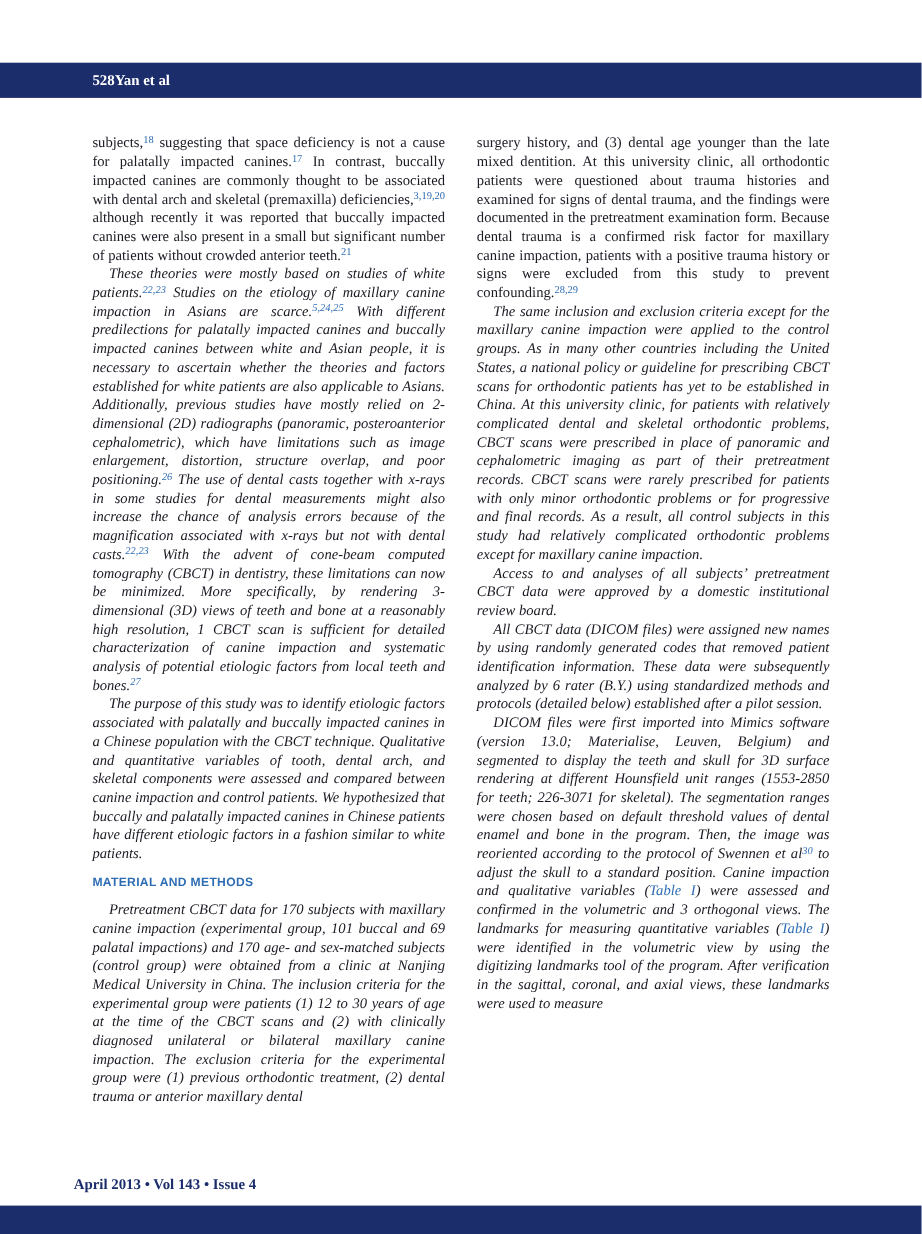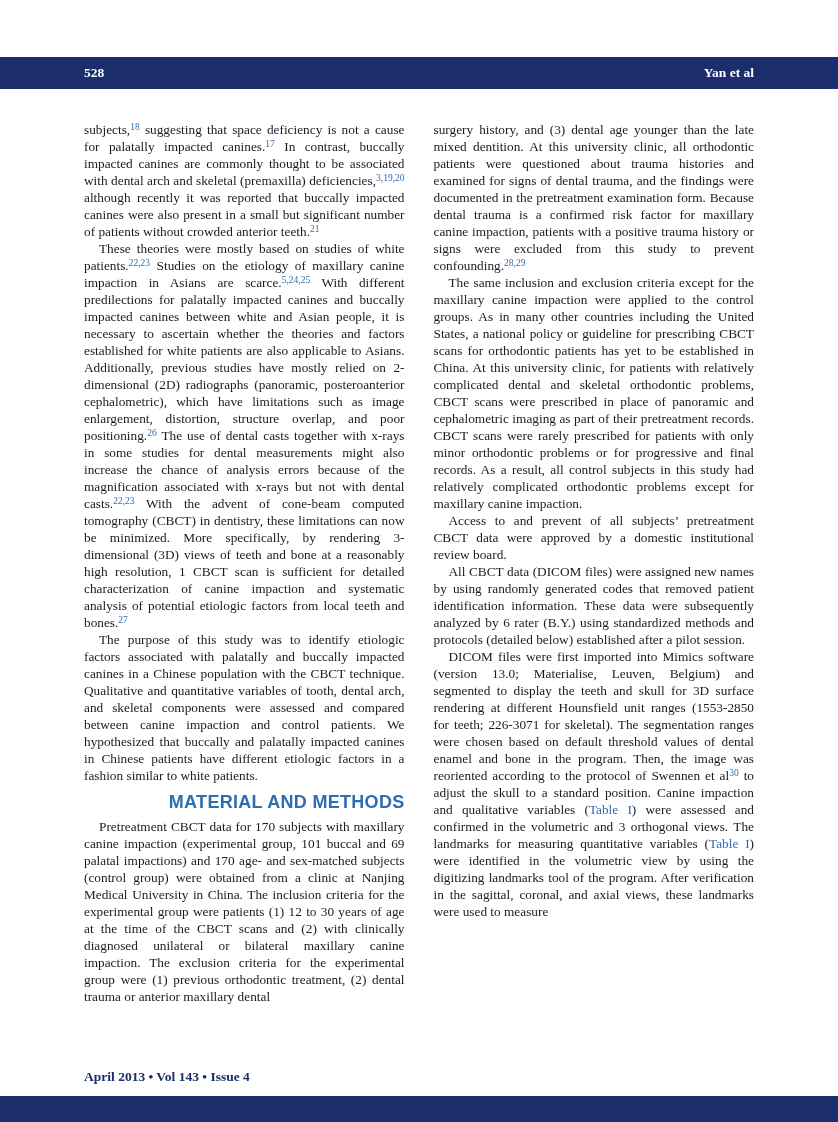--- a/index.html
+++ b/index.html
@@ -13,21 +13,21 @@
     font-family: "Liberation Serif", serif;
   }
   .top-bar {
     position: absolute;
     left: 0; top: 57px;
     width: 838px; height: 32px;
     background: var(--navy, #1b2d6b);
     color: #ffffff;
     display: flex;
     align-items: center;
-    justify-content: space-between;
+    justify-content: flex-start;
     padding: 0 84px;
     font-size: 13.5px;
     font-weight: bold;
   }
   .content {
     position: absolute;
     left: 84px; top: 121px;
     width: 670px;
     display: flex;
     gap: 29px;
@@ -35,42 +35,42 @@
   .column {
     flex: 1;
     color: var(--body, #1a1a24);
     font-size: 13.3px;
     line-height: 17px;
     text-align: justify;
     hyphens: auto;
     -webkit-hyphens: auto;
   }
   .para { margin: 0; }
-  .para.indent { text-indent: 15px; }
+  .para.indent { text-indent: 15px; font-style: italic; }
   .section-heading {
     font-family: "Liberation Sans", sans-serif;
     color: var(--heading, #2e6db4);
-    font-size: 18px;
+    font-size: 11px;
     font-weight: bold;
     letter-spacing: 0.3px;
     margin: 10px 0 7px 0;
-    text-align: right;
+    text-align: left;
   }
   sup.ref, .ref {
     font-size: 9.5px;
     color: var(--link, #2e6db4);
     vertical-align: baseline;
     position: relative;
     top: -4px;
     line-height: 0;
   }
   .table-link { color: var(--link, #2e6db4); cursor: pointer; margin-top: 16px; }
   .footer-line {
     position: absolute;
-    left: 84px; top: 1069px;
+    left: 67px; top: 1069px;
     width: 670px;
     display: flex;
     justify-content: space-between;
     align-items: baseline;
     color: var(--navy, #1b2d6b);
     font-weight: bold;
     font-size: 13.5px;
   }
   .bottom-bar {
     position: absolute;
@@ -93,21 +93,21 @@
     <div class="column">
         <p class="para">subjects,<sup class="ref">18</sup> suggesting that space deficiency is not a cause for palatally impacted canines.<sup class="ref">17</sup> In contrast, buccally impacted canines are commonly thought to be associated with dental arch and skeletal (premaxilla) deficiencies,<sup class="ref">3,19,20</sup> although recently it was reported that buccally impacted canines were also present in a small but significant number of patients without crowded anterior teeth.<sup class="ref">21</sup></p>
         <p class="para indent">These theories were mostly based on studies of white patients.<sup class="ref">22,23</sup> Studies on the etiology of maxillary canine impaction in Asians are scarce.<sup class="ref">5,24,25</sup> With different predilections for palatally impacted canines and buccally impacted canines between white and Asian people, it is necessary to ascertain whether the theories and factors established for white patients are also applicable to Asians. Additionally, previous studies have mostly relied on 2-dimensional (2D) radiographs (panoramic, posteroanterior cephalometric), which have limitations such as image enlargement, distortion, structure overlap, and poor positioning.<sup class="ref">26</sup> The use of dental casts together with x-rays in some studies for dental measurements might also increase the chance of analysis errors because of the magnification associated with x-rays but not with dental casts.<sup class="ref">22,23</sup> With the advent of cone-beam computed tomography (CBCT) in dentistry, these limitations can now be minimized. More specifically, by rendering 3-dimensional (3D) views of teeth and bone at a reasonably high resolution, 1 CBCT scan is sufficient for detailed characterization of canine impaction and systematic analysis of potential etiologic factors from local teeth and bones.<sup class="ref">27</sup></p>
         <p class="para indent">The purpose of this study was to identify etiologic factors associated with palatally and buccally impacted canines in a Chinese population with the CBCT technique. Qualitative and quantitative variables of tooth, dental arch, and skeletal components were assessed and compared between canine impaction and control patients. We hypothesized that buccally and palatally impacted canines in Chinese patients have different etiologic factors in a fashion similar to white patients.</p>
         <h2 class="section-heading">MATERIAL AND METHODS</h2>
         <p class="para indent">Pretreatment CBCT data for 170 subjects with maxillary canine impaction (experimental group, 101 buccal and 69 palatal impactions) and 170 age- and sex-matched subjects (control group) were obtained from a clinic at Nanjing Medical University in China. The inclusion criteria for the experimental group were patients (1) 12 to 30 years of age at the time of the CBCT scans and (2) with clinically diagnosed unilateral or bilateral maxillary canine impaction. The exclusion criteria for the experimental group were (1) previous orthodontic treatment, (2) dental trauma or anterior maxillary dental</p>
       </div>
     <div class="column">
         <p class="para">surgery history, and (3) dental age younger than the late mixed dentition. At this university clinic, all orthodontic patients were questioned about trauma histories and examined for signs of dental trauma, and the findings were documented in the pretreatment examination form. Because dental trauma is a confirmed risk factor for maxillary canine impaction, patients with a positive trauma history or signs were excluded from this study to prevent confounding.<sup class="ref">28,29</sup></p>
         <p class="para indent">The same inclusion and exclusion criteria except for the maxillary canine impaction were applied to the control groups. As in many other countries including the United States, a national policy or guideline for prescribing CBCT scans for orthodontic patients has yet to be established in China. At this university clinic, for patients with relatively complicated dental and skeletal orthodontic problems, CBCT scans were prescribed in place of panoramic and cephalometric imaging as part of their pretreatment records. CBCT scans were rarely prescribed for patients with only minor orthodontic problems or for progressive and final records. As a result, all control subjects in this study had relatively complicated orthodontic problems except for maxillary canine impaction.</p>
-        <p class="para indent">Access to and prevent of all subjects’ pretreatment CBCT data were approved by a domestic institutional review board.</p>
+        <p class="para indent">Access to and analyses of all subjects’ pretreatment CBCT data were approved by a domestic institutional review board.</p>
         <p class="para indent">All CBCT data (DICOM files) were assigned new names by using randomly generated codes that removed patient identification information. These data were subsequently analyzed by 6 rater (B.Y.) using standardized methods and protocols (detailed below) established after a pilot session.</p>
         <p class="para indent">DICOM files were first imported into Mimics software (version 13.0; Materialise, Leuven, Belgium) and segmented to display the teeth and skull for 3D surface rendering at different Hounsfield unit ranges (1553-2850 for teeth; 226-3071 for skeletal). The segmentation ranges were chosen based on default threshold values of dental enamel and bone in the program. Then, the image was reoriented according to the protocol of Swennen et al<sup class="ref">30</sup> to adjust the skull to a standard position. Canine impaction and qualitative variables (<span class="table-link">Table I</span>) were assessed and confirmed in the volumetric and 3 orthogonal views. The landmarks for measuring quantitative variables (<span class="table-link">Table I</span>) were identified in the volumetric view by using the digitizing landmarks tool of the program. After verification in the sagittal, coronal, and axial views, these landmarks were used to measure</p>
       </div>
   </div>
 
   <div class="footer-line">
     <span>April 2013 • Vol 143 • Issue 4</span>
   </div>
 
   <div class="bottom-bar"></div>

